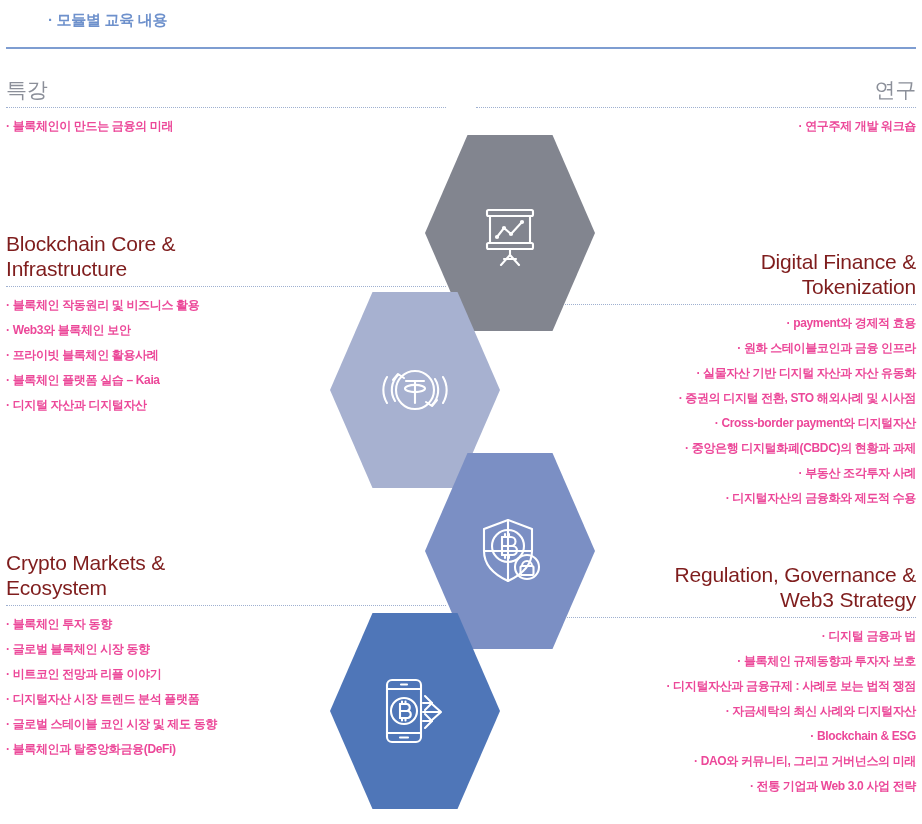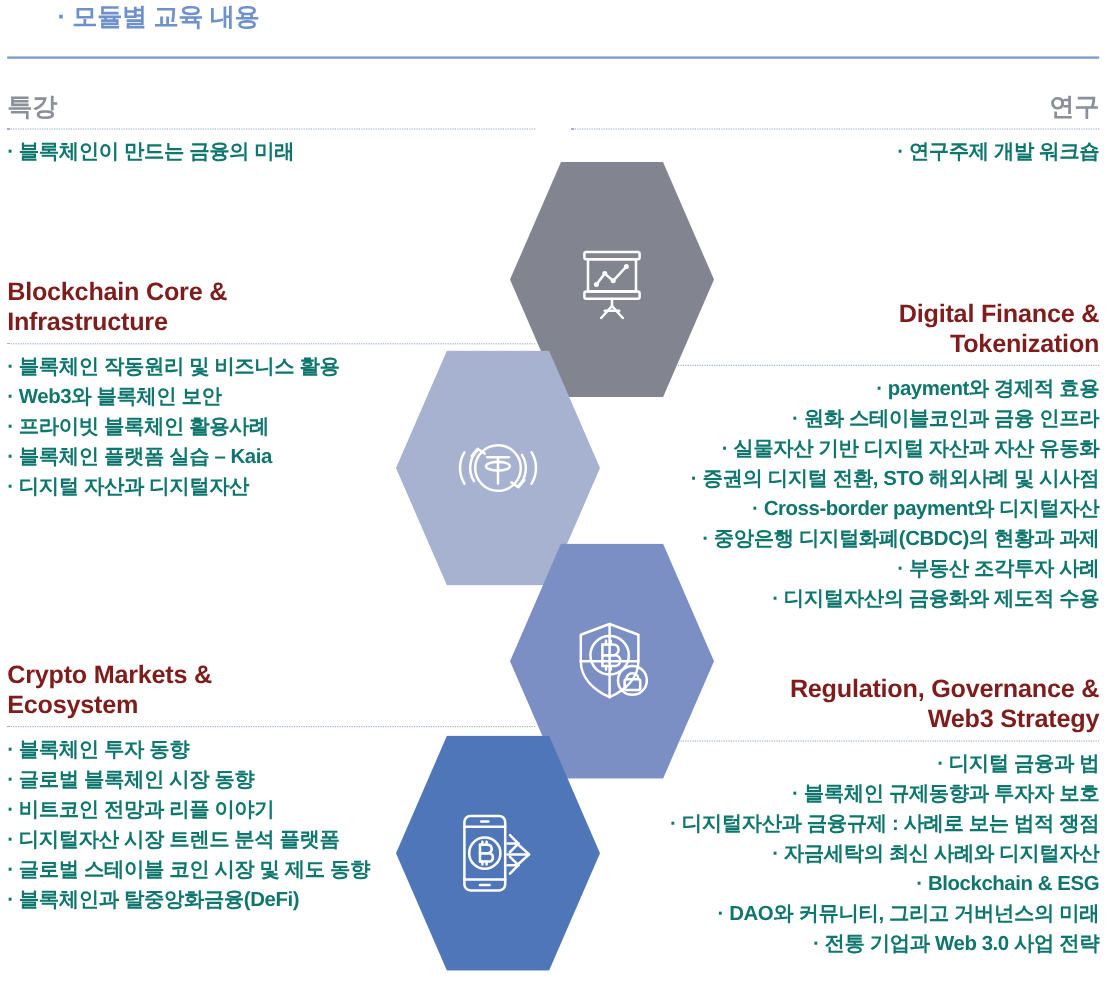--- a/index.html
+++ b/index.html
@@ -14,22 +14,22 @@
     position: relative;
     overflow: hidden;
     font-family: "Liberation Sans", "DejaVu Sans", sans-serif;
     color: #3a3a3a;
   }
 
   
   #page-title {
     position: absolute;
     left: 48px;
-    top: 0;
-    font-size: 21px;
+    top: 11px;
+    font-size: 15px;
     font-weight: bold;
     color: #6e91cc;
     letter-spacing: -0.3px;
     white-space: nowrap;
     text-align: right;
   }
   #title-rule {
     position: absolute;
     left: 6px;
     top: 47px;
@@ -50,42 +50,42 @@
     top: 0;
     width: 440px;
   }
   .col.left  { left: 6px;  text-align: left;  }
   .col.right { left: 476px; width: 440px; text-align: right; }
 
   .section { position: absolute; left: 0; width: 100%; }
 
   .sec-head {
     font-size: 21px;
-    font-weight: bold;
+    font-weight: normal;
     line-height: 1.18;
     letter-spacing: -0.2px;
     margin: 0;
     white-space: pre-line;
   }
   .sec-head.gray  { color: #8b8f99; }
   .sec-head.lilac { color: #7f1d1d; }
   .sec-head.blue  { color: #7f1d1d; }
 
   .sec-rule {
     margin-top: 4px;
     height: 1px;
     width: 100%;
     border-top: 1px dotted #9fb0d0;
   }
 
   .bullets { list-style: none; margin: 6px 0 0 0; padding: 0; }
   .bullets li {
-    font-size: 17px;
+    font-size: 12px;
     line-height: 25px;
-    color: #0f766e;
+    color: #ec4899;
     font-weight: bold;
     letter-spacing: -0.35px;
     white-space: nowrap;
   }
 
   
   #hex-chain {
     position: absolute;
     left: 0; top: 0;
     width: 922px; height: 824px;

